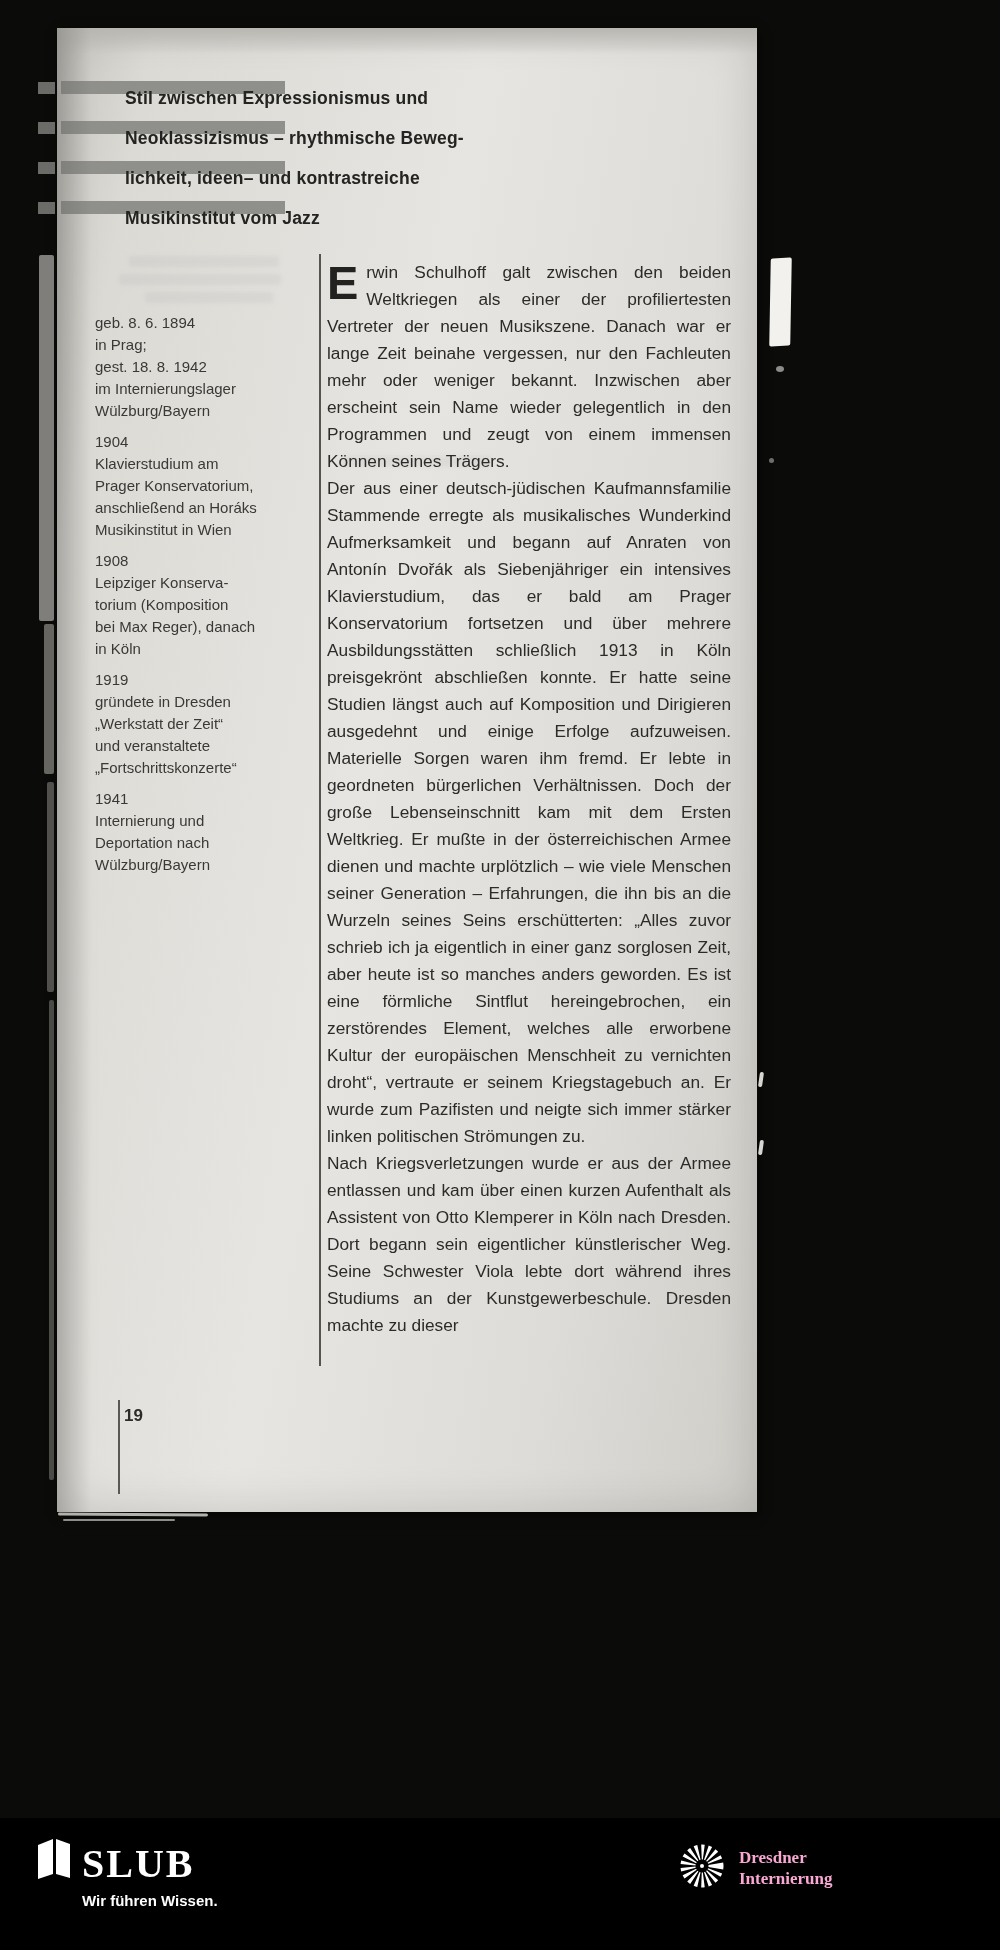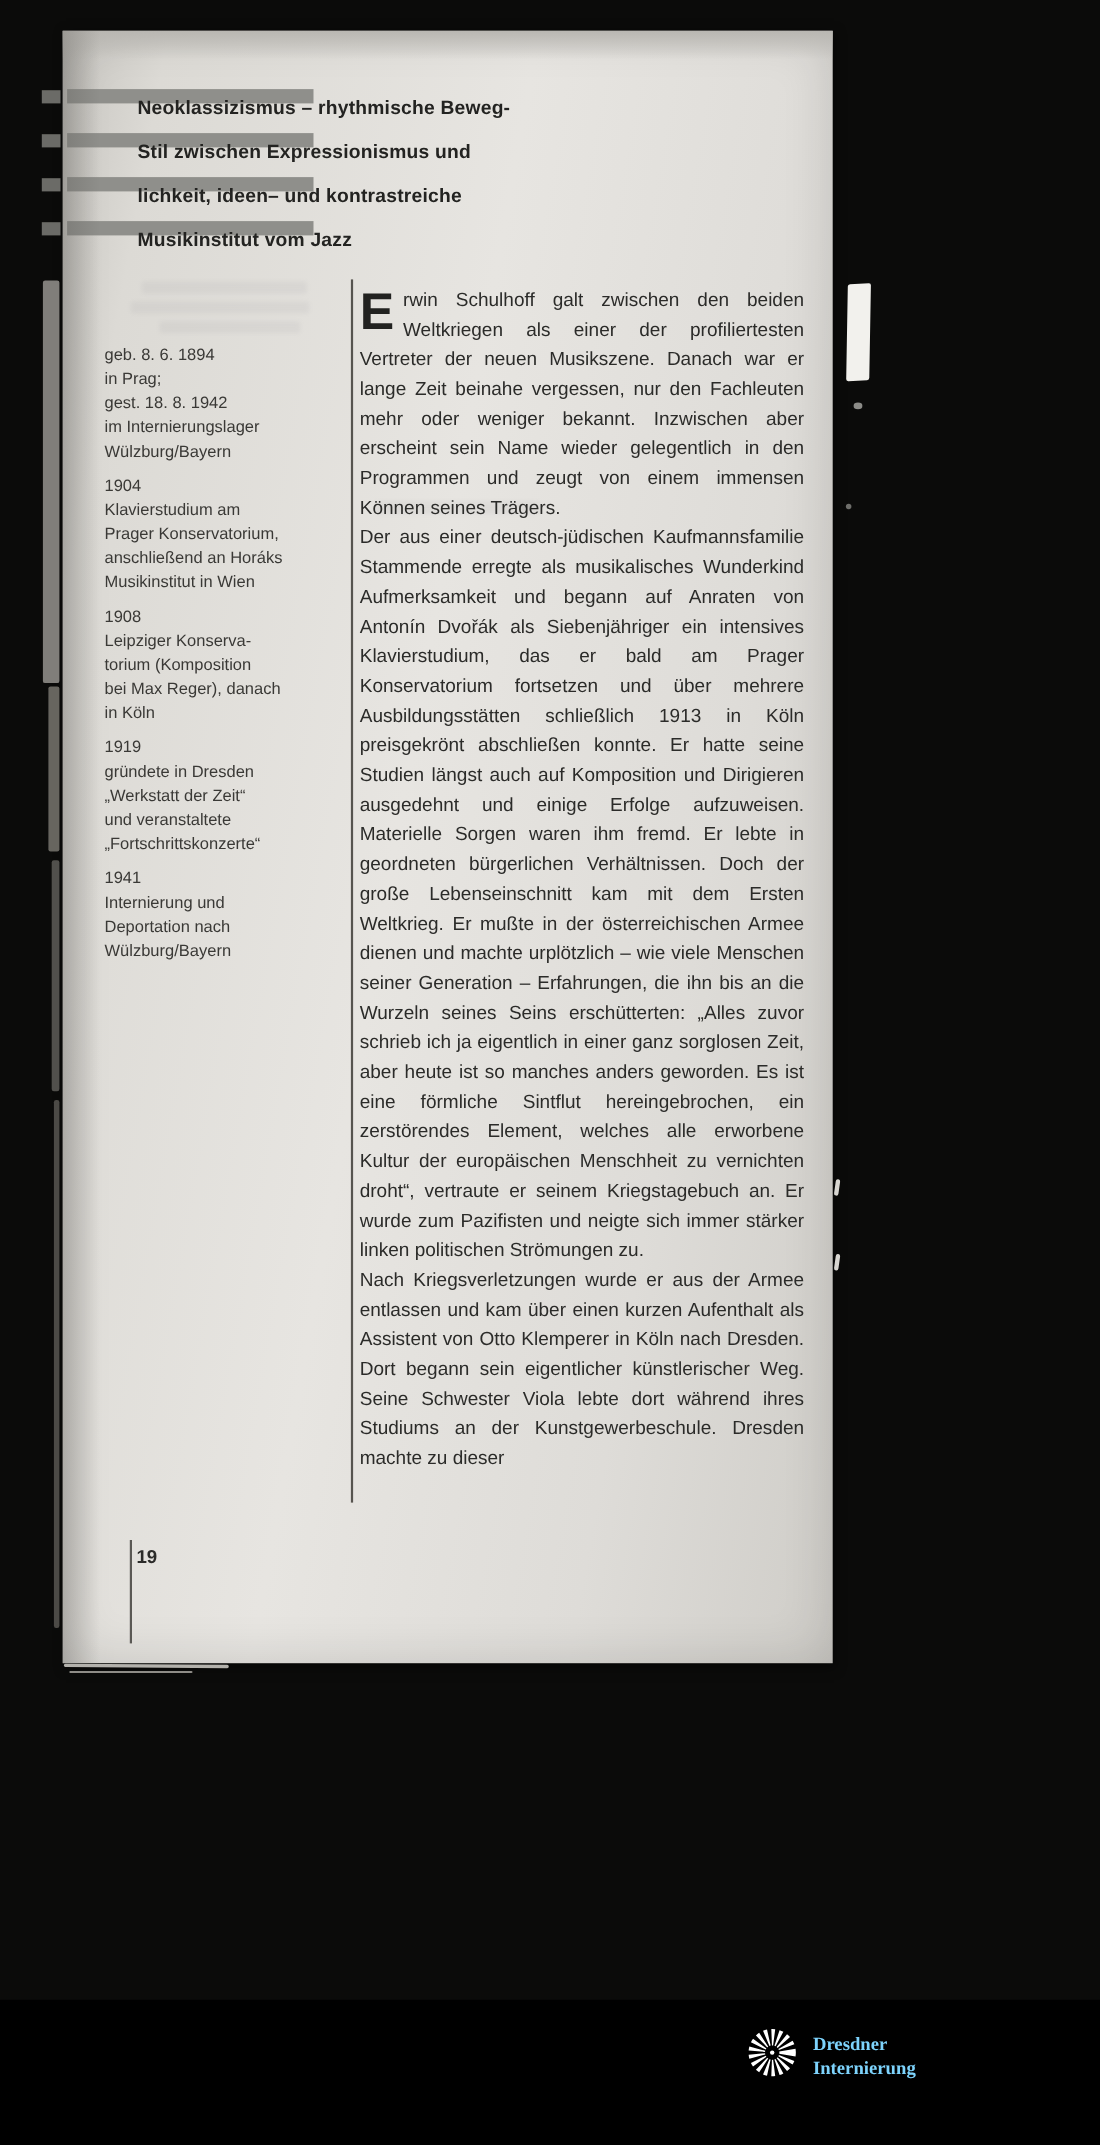--- a/index.html
+++ b/index.html
@@ -110,38 +110,38 @@
     font-family: "Liberation Serif", serif; font-weight: bold;
     font-size: 40px; line-height: 40px; color: #fff; letter-spacing: 2px;
   }
   .slub-tagline {
     margin-top: 8px; margin-left: 46px;
     font-size: 15px; font-weight: bold; color: #fff;
   }
   .phil { position: absolute; left: 678px; top: 24px; display: flex; align-items: center; gap: 13px; }
   .phil-text {
     font-family: "Liberation Serif", serif; font-size: 17px; line-height: 21px;
-    color: #7dd3fc; font-weight: bold;
+    color: #f9a8d4; font-weight: bold;
   }
 </style>
 </head>
 <body>
 
 <div class="stage">
 
   <div class="page">
 
     <div class="heading">
       <div class="h-line">
         <span class="h-bar"></span>
+        <span class="h-text">Stil zwischen Expressionismus und</span>
+      </div>
+      <div class="h-line">
+        <span class="h-bar"></span>
         <span class="h-text">Neoklassizismus – rhythmische Beweg-</span>
-      </div>
-      <div class="h-line">
-        <span class="h-bar"></span>
-        <span class="h-text">Stil zwischen Expressionismus und</span>
       </div>
       <div class="h-line">
         <span class="h-bar"></span>
         <span class="h-text">lichkeit, ideen– und kontrastreiche</span>
       </div>
       <div class="h-line">
         <span class="h-bar"></span>
         <span class="h-text">Musikinstitut vom Jazz</span>
       </div>
     </div>
@@ -199,20 +199,32 @@
   <div class="dot" style="left:776px; top:366px; width:8px; height:6px; background:#8c8c88;"></div>
   <div class="dot" style="left:769px; top:458px; width:5px; height:5px; background:#6e6e6a;"></div>
   <div class="staple" style="left:759px; top:1072px;"></div>
   <div class="staple" style="left:759px; top:1140px;"></div>
 
   <div class="stack-line" style="left:58px; top:1513px; width:150px; height:3px; transform:rotate(0.4deg);"></div>
   <div class="stack-line" style="left:63px; top:1519px; width:112px; height:2px; background:#8e8c87;"></div>
 
   <div class="footer">
 
+    <div class="slub">
+      <div class="slub-row">
+        <span>
+          <svg width="36" height="42" viewBox="0 0 36 42">
+            <path d="M2 7 L17 1 L17 36 L2 41 Z" fill="#ffffff"></path>
+            <path d="M20 1 L34 6 L34 40 L20 36 Z" fill="#ffffff"></path>
+          </svg>
+        </span>
+        <span class="slub-word">SLUB</span>
+      </div>
+      <div class="slub-tagline">Wir führen Wissen.</div>
+    </div>
 
     <div class="phil">
       <span>
         <svg width="48" height="48" viewBox="0 0 48 48">
           <circle cx="24" cy="24" r="14" fill="none" stroke="#ffffff" stroke-width="15" stroke-dasharray="2.4 2.6"></circle>
           <circle cx="24" cy="24" r="6" fill="#000000"></circle>
           <circle cx="24" cy="24" r="2" fill="#ffffff"></circle>
         </svg>
       </span>
       <span class="phil-text">

